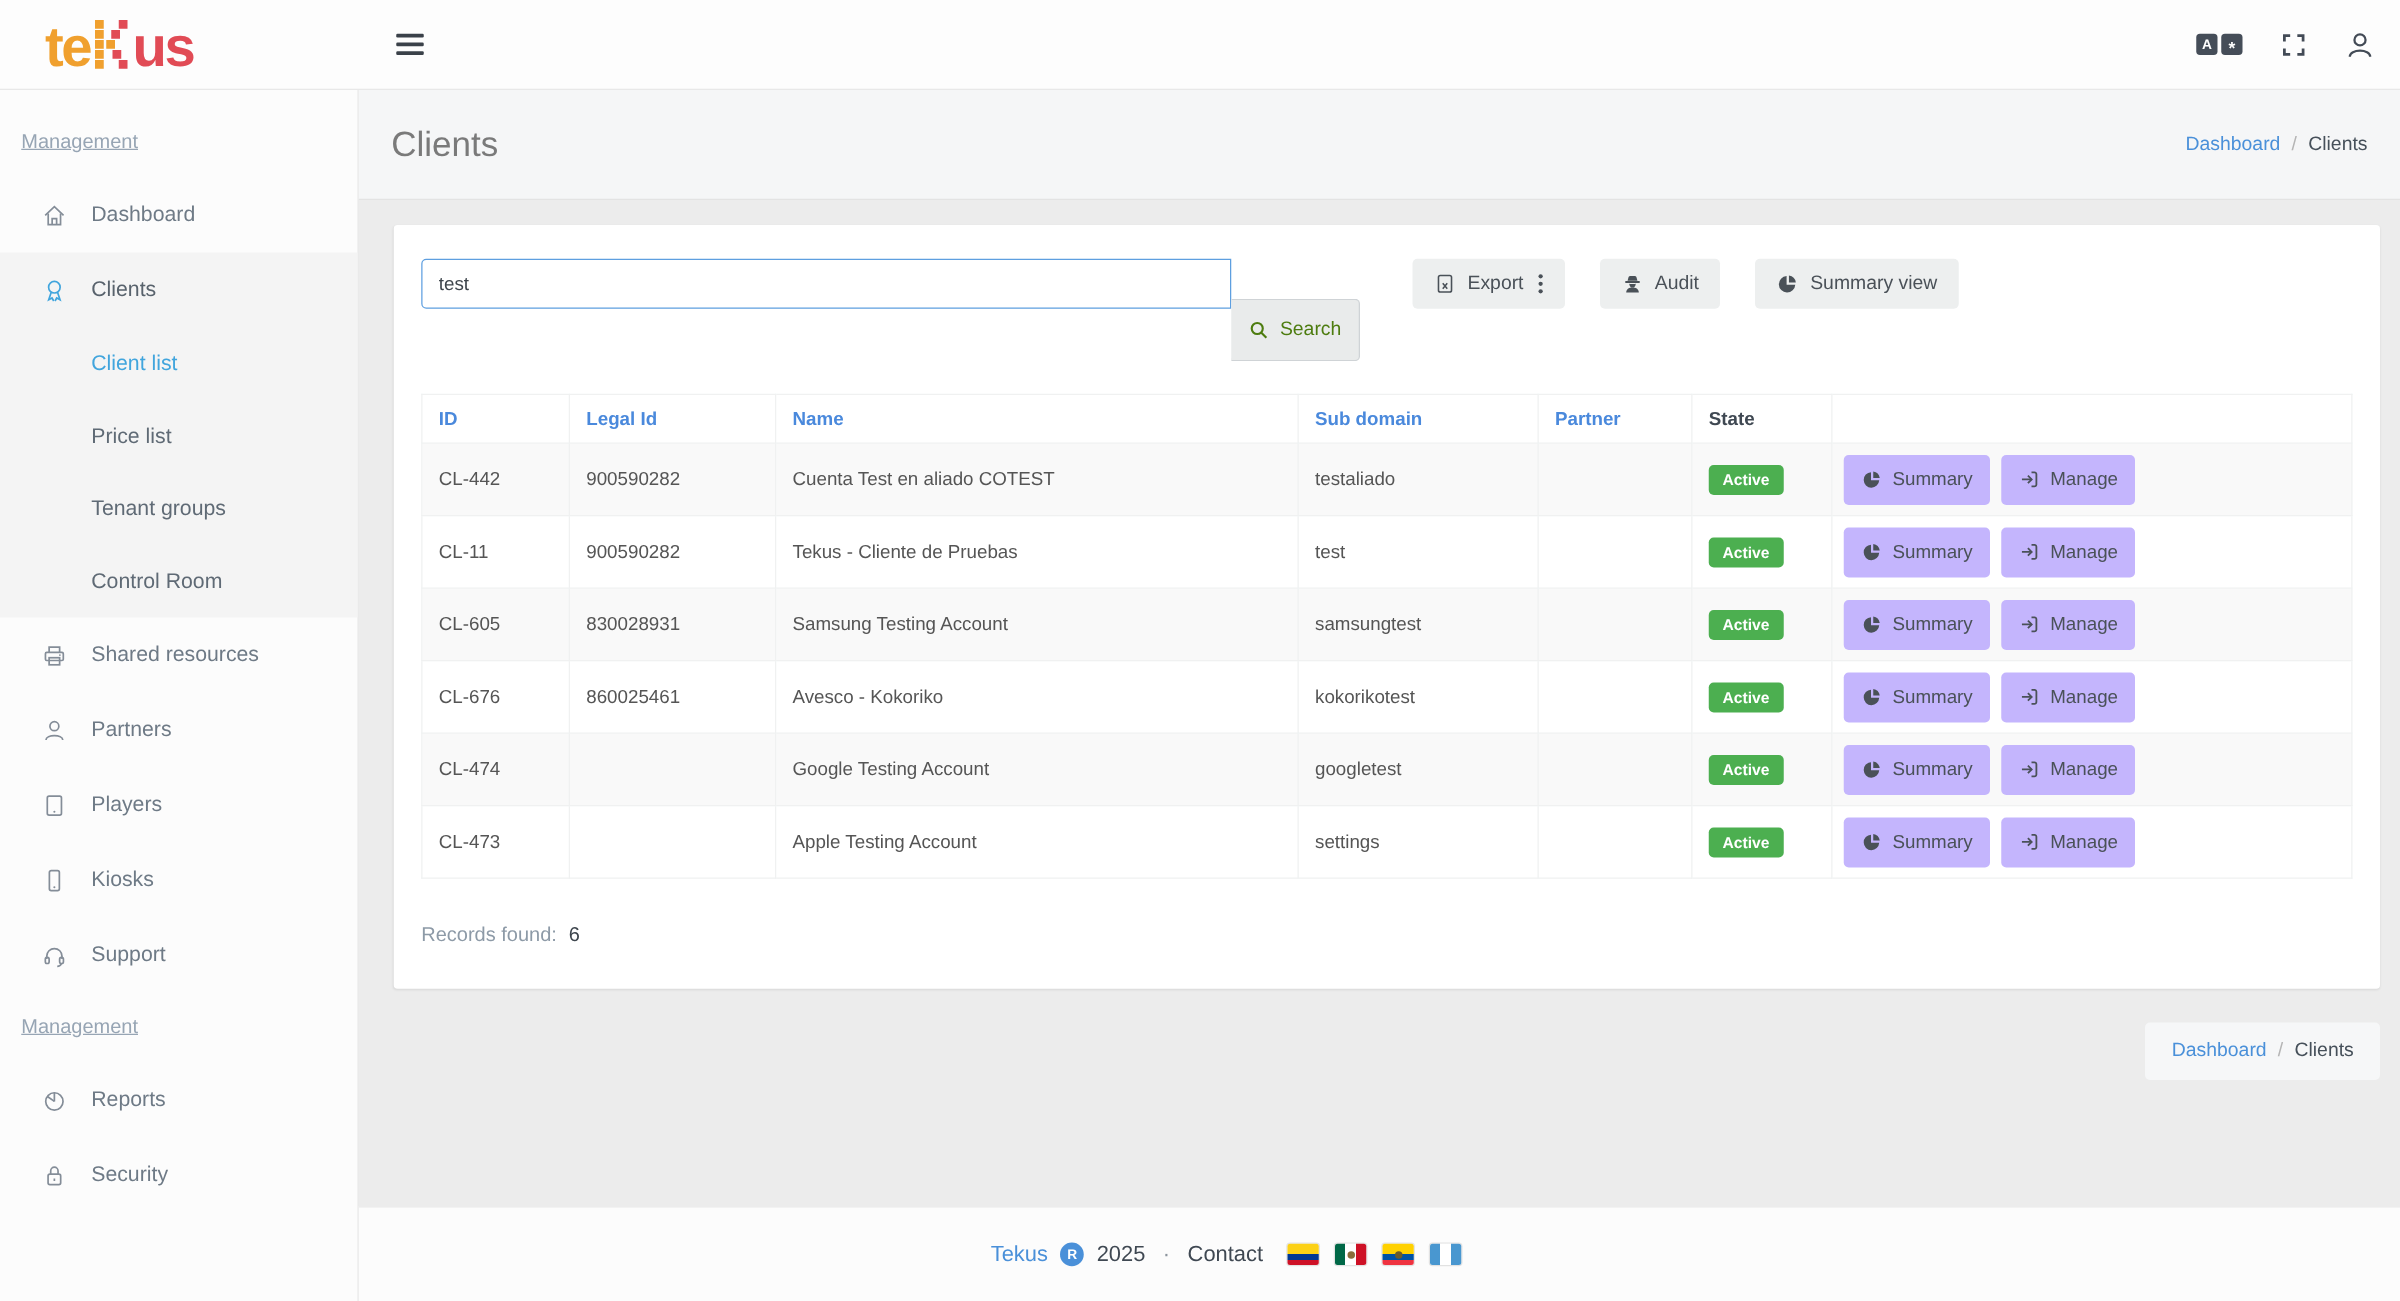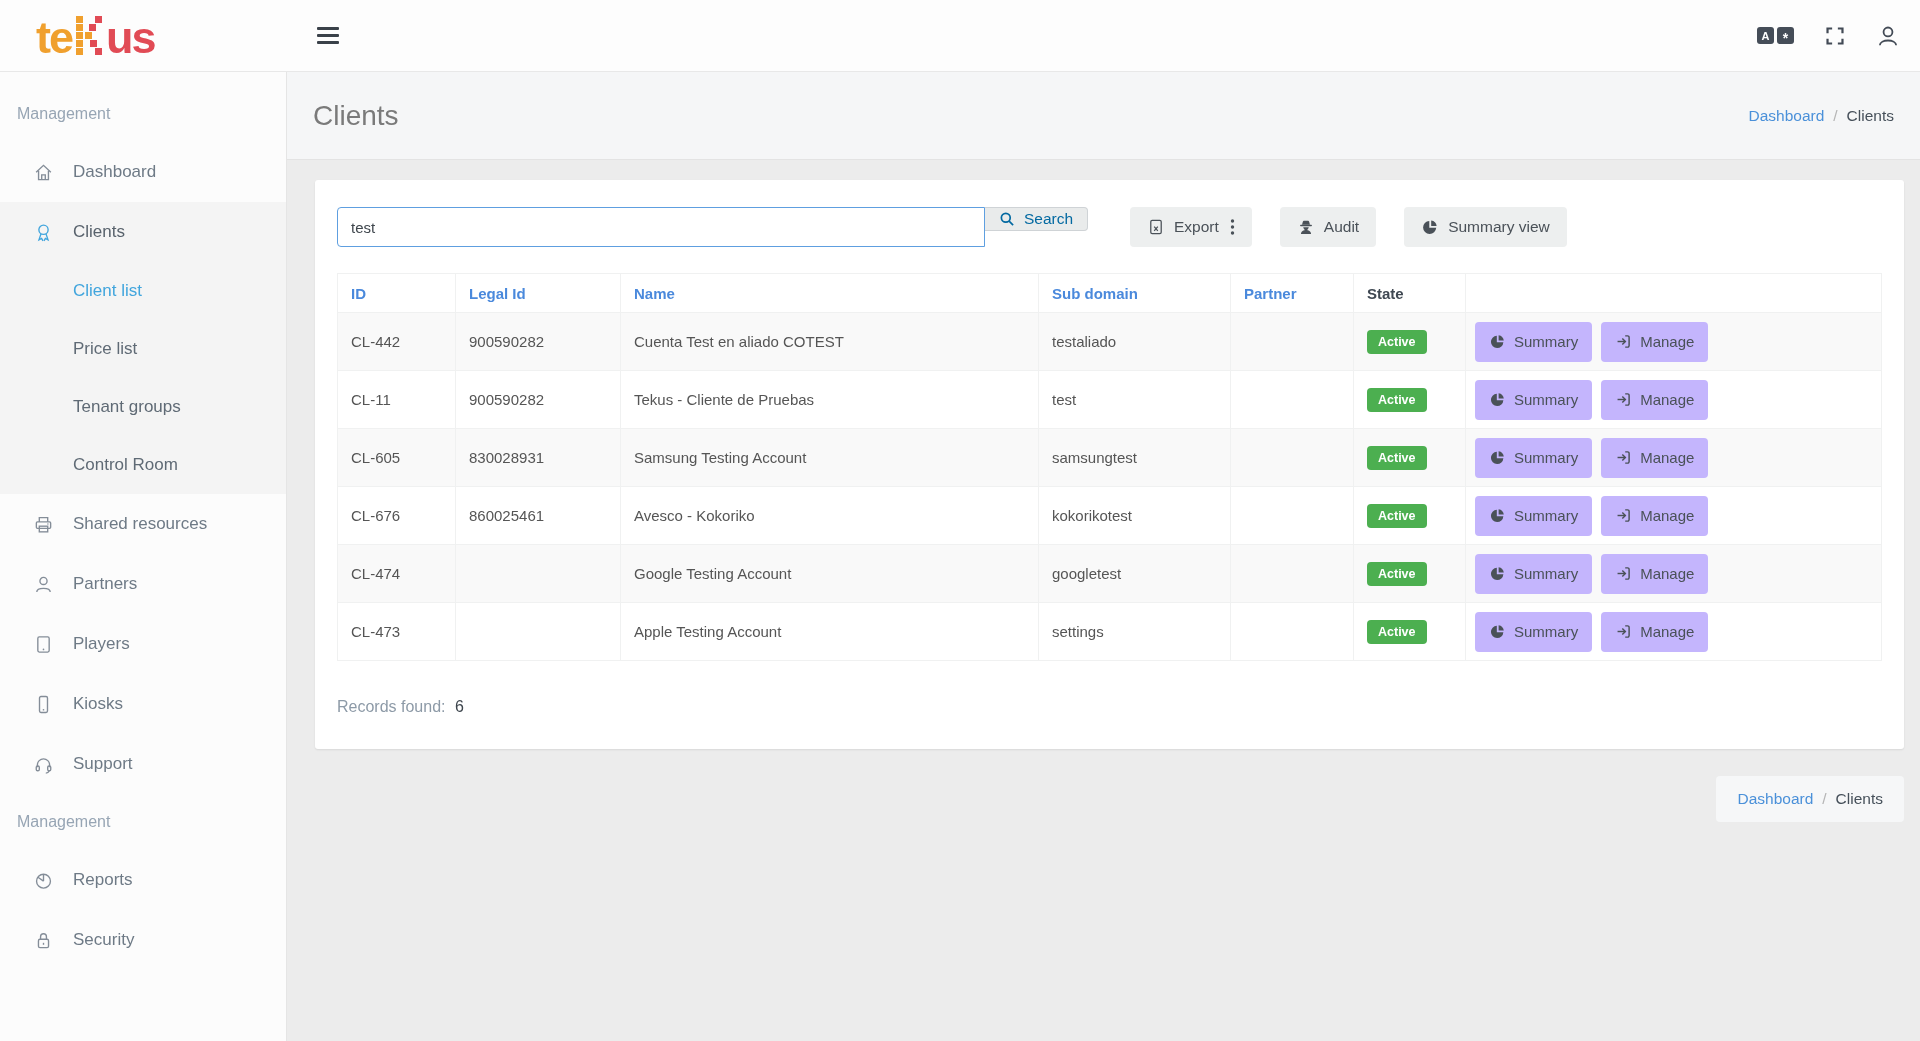--- a/index.html
+++ b/index.html
@@ -33,21 +33,21 @@
   .lang-sq { width:17px; height:17px; background:#454d58; border-radius:3px; color:#fff;
              font-size:11px; font-weight:bold; display:flex; align-items:center; justify-content:center; }
   .lang-sq.star { font-size:14px; padding-top:5px; }
   .tb-icon { cursor:pointer; }
 
   
   .app-body { position:absolute; top:72px; left:0; right:0; bottom:0; display:flex; }
 
   
   .sidebar { width:287px; flex-shrink:0; background:#fcfcfc; border-right:1px solid #e5e5e5; padding-top:14px; }
-  .side-section { height:56px; display:flex; align-items:center; padding-left:17px; color:#97a5b4; font-size:16px; }
+  .side-section { height:56px; display:flex; align-items:center; padding-left:17px; color:#97a5b4; font-size:16px;text-decoration:underline; }
   .side-item { height:60px; display:flex; align-items:center; padding-left:33px; color:#6e7a86; font-size:17px; cursor:pointer; }
   .side-item .sicon { width:22px; margin-right:18px; color:#848d98; display:flex; }
   .side-sub-item { height:58px; display:flex; align-items:center; padding-left:73px; font-size:17px; color:#5f6a75; cursor:pointer; }
   .active-block { background:#f4f4f4; }
   .active-block .side-item { color:#58626c; }
   .active-block .sicon { color:#41a5dd; }
   .side-sub-item.current { color:#41a5dd; }
 
   
   .main { flex:1; display:flex; flex-direction:column; background:#ececec; }
@@ -61,23 +61,23 @@
 
   .content { flex:1; padding:20px 16px 0 28px; overflow:hidden; }
   .card { background:#fff; border-radius:3px; box-shadow:0 1px 2px rgba(0,0,0,0.09);
           padding:27px 22px 33px 22px; }
 
   
   .toolbar { display:flex; align-items:flex-start; }
   .input-group { display:flex; }
   .search-input { height:40px; width:648px; border:1px solid #5e9fe0; border-radius:4px 0 0 4px;
                   padding:0 13px; font-size:15px; color:#3f464d; outline:none; }
-  .search-btn { height:24px; width:103px; background:#e9ebeb; border:1px solid #cfd3d6; border-left:none;
+  .search-btn { height:50px; width:103px; background:#e9ebeb; border:1px solid #cfd3d6; border-left:none;
                 border-radius:0 4px 4px 0; display:flex; align-items:center; justify-content:center;
-                gap:8px; font-size:15.5px; color:#0369a1; cursor:pointer; }
+                gap:8px; font-size:15.5px; color:#4d7c0f; cursor:pointer;margin-top:32px; }
   .toolbar-buttons { margin-left:42px; display:flex; gap:28px; }
   .tbtn { height:40px; background:#edefef; border:none; border-radius:4px; display:flex; align-items:center;
           gap:9px; padding:0 17px; font-size:15.5px; color:#4a5158; cursor:pointer; }
   .dots { font-size:17px; font-weight:bold; color:#4a5158; letter-spacing:0; margin-left:2px; line-height:1; }
 
   
   table { width:100%; border-collapse:collapse; margin-top:26px; table-layout:fixed; }
   th, td { border:1px solid #f0f1f1; padding:0 13px; font-size:15px; text-align:left; }
   th { height:39px; color:#4a89dc; font-weight:600; cursor:pointer; }
   th.state-h { color:#3f4852; cursor:default; }
@@ -579,14 +579,27 @@
 
       <div class="bottom-bc">
         <div class="bc-box">
           <span class="bc-link">Dashboard</span>
           <span class="bc-sep">/</span>
           <span class="bc-current">Clients</span>
         </div>
       </div>
     </div>
 
+    <footer class="page-footer">
+      <span class="foot-brand">Tekus</span>
+      <span class="reg-circle">R</span>
+      <span>2025</span>
+      <span class="foot-dot">·</span>
+      <span>Contact</span>
+      <span class="flags">
+        <span class="flag flag-co"></span>
+        <span class="flag flag-mx"></span>
+        <span class="flag flag-ec"></span>
+        <span class="flag flag-gt"></span>
+      </span>
+    </footer>
   </main>
 </div>
 
 </body></html>

